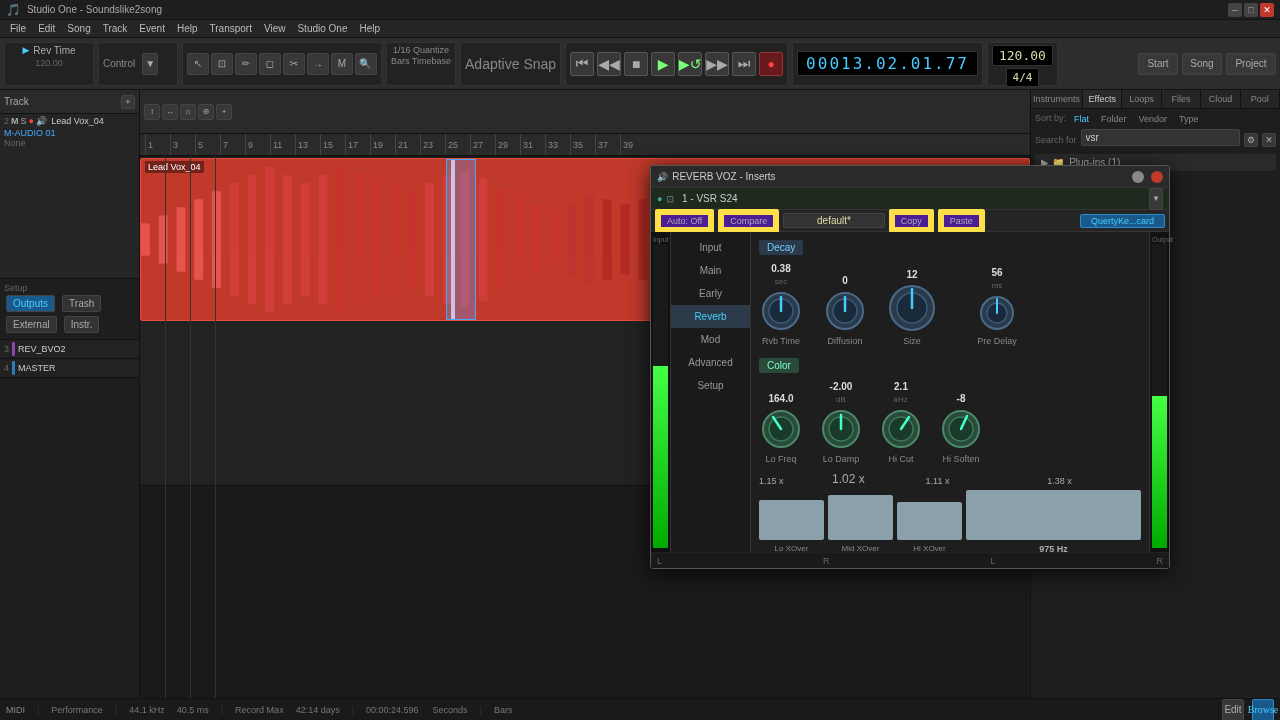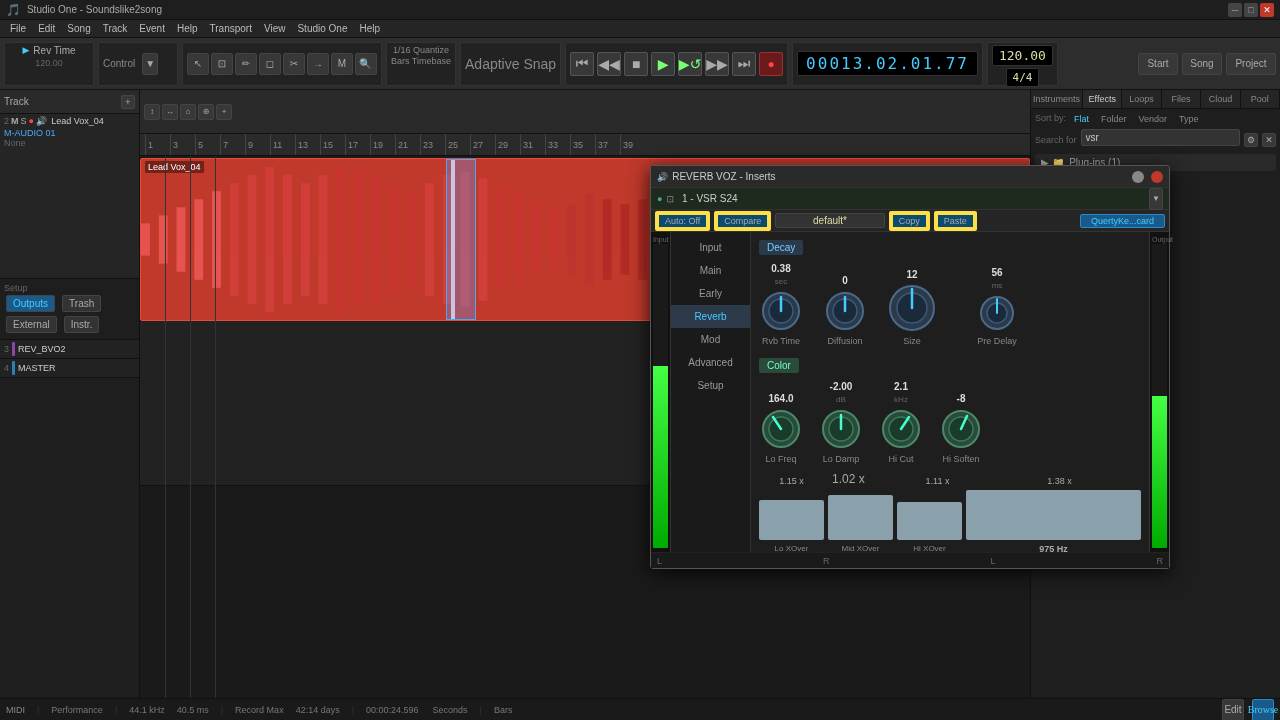--- a/index.html
+++ b/index.html
@@ -63,21 +63,21 @@
 
     
     #plugin-window { position: fixed; top: 165px; left: 650px; width: 520px; background: #1e1e1e; border: 1px solid #555; border-radius: 3px; z-index: 100; box-shadow: 0 4px 20px rgba(0,0,0,0.8); }
     #plugin-title-bar { display: flex; align-items: center; background: #2a2a2a; height: 22px; padding: 0 6px; border-bottom: 1px solid #333; border-radius: 3px 3px 0 0; }
     #plugin-title { color: #ccc; font-size: 10px; flex: 1; }
     .plugin-win-btn { width: 12px; height: 12px; border-radius: 50%; border: none; cursor: pointer; margin-left: 3px; }
     .plugin-win-btn.close { background: #c0392b; }
     .plugin-win-btn.min { background: #888; }
 
     #plugin-toolbar { display: flex; align-items: center; background: #252525; height: 22px; padding: 0 4px; border-bottom: 1px solid #333; gap: 4px; }
-    .plugin-tb-btn { background: #0c4a6e; border: 4px solid #fde047; color: #aaa; font-size: 9px; padding: 1px 6px; cursor: pointer; border-radius: 2px; }
+    .plugin-tb-btn { background: #4c1d95; border: 6px solid #fde047; color: #aaa; font-size: 9px; padding: 1px 6px; cursor: pointer; border-radius: 2px; }
     .preset-name { background: #333; border: 1px solid #444; color: #dda; font-size: 10px; padding: 1px 6px; border-radius: 2px; flex: 1; text-align: center; }
     .preset-btn { background: #1a5a8a; border: 1px solid #2a8acc; color: #4cf; font-size: 9px; padding: 1px 10px; border-radius: 2px; cursor: pointer; }
 
     #plugin-body { display: flex; }
     #plugin-nav { width: 80px; background: #1a1a1a; border-right: 1px solid #333; display: flex; flex-direction: column; padding: 4px 0; }
     .plugin-nav-btn { padding: 6px 8px; font-size: 10px; color: #999; cursor: pointer; text-align: center; }
     .plugin-nav-btn.active { background: #2c3a4a; color: #4cf; }
 
     #plugin-main { flex: 1; background: #1e1e1e; padding: 8px; }
 
@@ -617,21 +617,21 @@
               <circle cx="22" cy="22" r="12" fill="#1a3a2a" stroke="#3a7a5a" stroke-width="1.5"></circle>
               <line x1="22" y1="22" x2="28" y2="9" stroke="#4fc" stroke-width="2.5" stroke-linecap="round"></line>
             </svg>
             <div class="knob-label">Hi Soften</div>
           </div>
         </div>
 
         
         <div style="margin-top:8px;">
           <div style="display:flex;gap:8px;align-items:flex-end;margin-bottom:4px;">
-            <span style="font-size:9px;color:#aaa;width:65px;text-align:center;">1.15 x</span>
+            <span style="font-size:9px;color:#aaa;width:65px;">1.15 x</span>
             <span style="font-size:12px;color:#aaa;width:65px;">1.02 x</span>
             <span style="font-size:9px;color:#aaa;width:65px;text-align:center;">1.11 x</span>
             <span style="font-size:9px;color:#aaa;flex:1;text-align:center;">1.38 x</span>
           </div>
 
           <div style="display:flex;gap:4px;height:50px;align-items:flex-end;">
             <div style="width:65px;height:40px;background:#b8d8e8;border-radius:2px;opacity:0.7;cursor:pointer;"></div>
             <div style="width:65px;height:45px;background:#b8d8e8;border-radius:2px;opacity:0.7;cursor:pointer;"></div>
             <div style="width:65px;height:38px;background:#b8d8e8;border-radius:2px;opacity:0.7;cursor:pointer;"></div>
             <div style="flex:1;height:50px;background:#b8d8e8;border-radius:2px;opacity:0.7;cursor:pointer;"></div>

